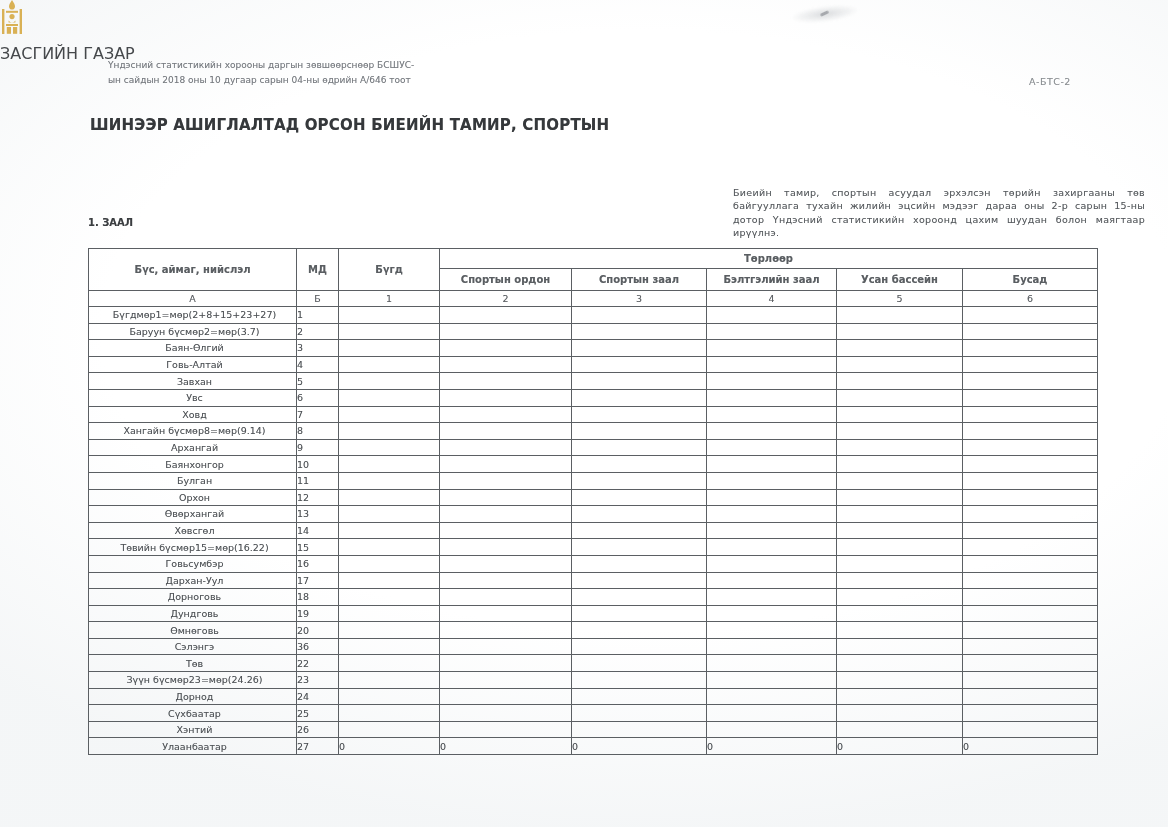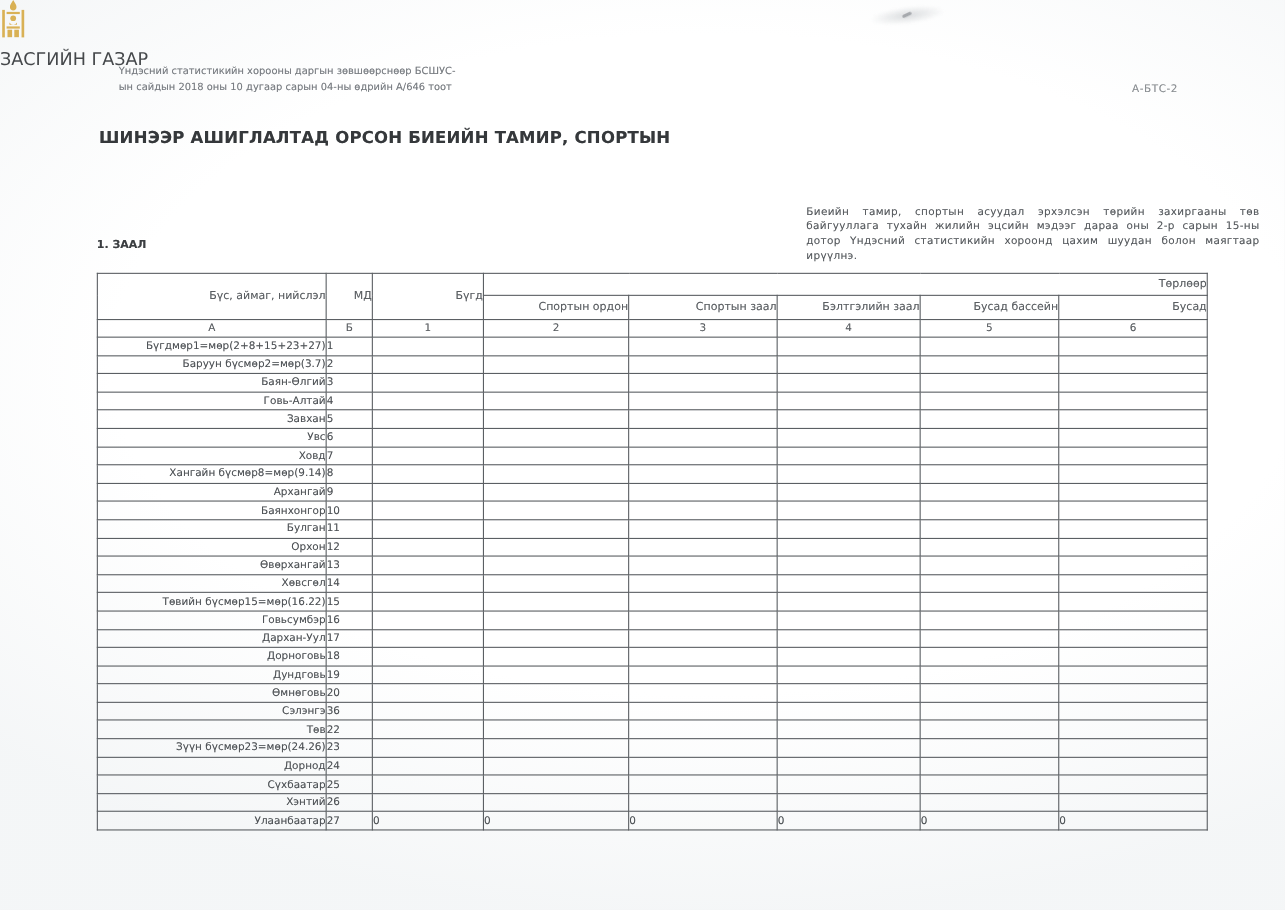--- a/index.html
+++ b/index.html
@@ -60,26 +60,26 @@
     position:absolute;left:88px;top:248px;width:1009px;
     border-collapse:collapse;table-layout:fixed;
     font-size:9.5px;color:#4d5155;
     text-shadow:0 0 0.5px rgba(90,94,98,0.4);
   }
   table.data-table th,table.data-table td{
     border:1px solid #5b5f63;
     padding:0;overflow:hidden;white-space:nowrap;
   }
   table.data-table{border:1.5px solid #4f5357;}
-  thead th{font-weight:normal;font-size:10px;color:#5a5e62;text-align:right;}
+  thead th{font-weight:bold;font-size:10px;color:#5a5e62;text-align:center;}
   tr.group-header-row th{height:19px;}
   tr.sub-header-row th{height:21px;}
   tr.index-row td{height:15px;text-align:center;font-size:9.5px;color:#5a5e62;}
   tbody td{height:15.6px;}
-  td.name-cell{text-align:right;}
+  td.name-cell{text-align:center;}
   td.name-cell .rname{padding-left:4px;color:#50545">8;</td>
   td.name-cell .rname{padding-left:4px;}
   td.name-cell{display:table-cell;}
   .name-inner{display:flex;align-items:center;width:100%;}
   .rname{padding-left:4px;}
   .indent .rname{padding-left:19px;}
   .group-row{font-weight:bold;color:#35383b;}
   .rformula{
     font-style:italic;font-weight:normal;font-size:9px;color:#4c5054;
     margin-left:auto;padding-right:16px;
@@ -146,21 +146,21 @@
       <tr class="group-header-row">
         <th rowspan="2">Бүс, аймаг, нийслэл</th>
         <th rowspan="2">МД</th>
         <th rowspan="2">Бүгд</th>
         <th colspan="5">Төрлөөр</th>
       </tr>
       <tr class="sub-header-row">
         <th>Спортын ордон</th>
         <th>Спортын заал</th>
         <th>Бэлтгэлийн заал</th>
-        <th>Бусад бассейн</th>
+        <th>Усан бассейн</th>
         <th>Бусад</th>
       </tr>
       <tr class="index-row">
         <td>А</td>
         <td>Б</td>
         <td>1</td>
         <td>2</td>
         <td>3</td>
         <td>4</td>
         <td>5</td>

